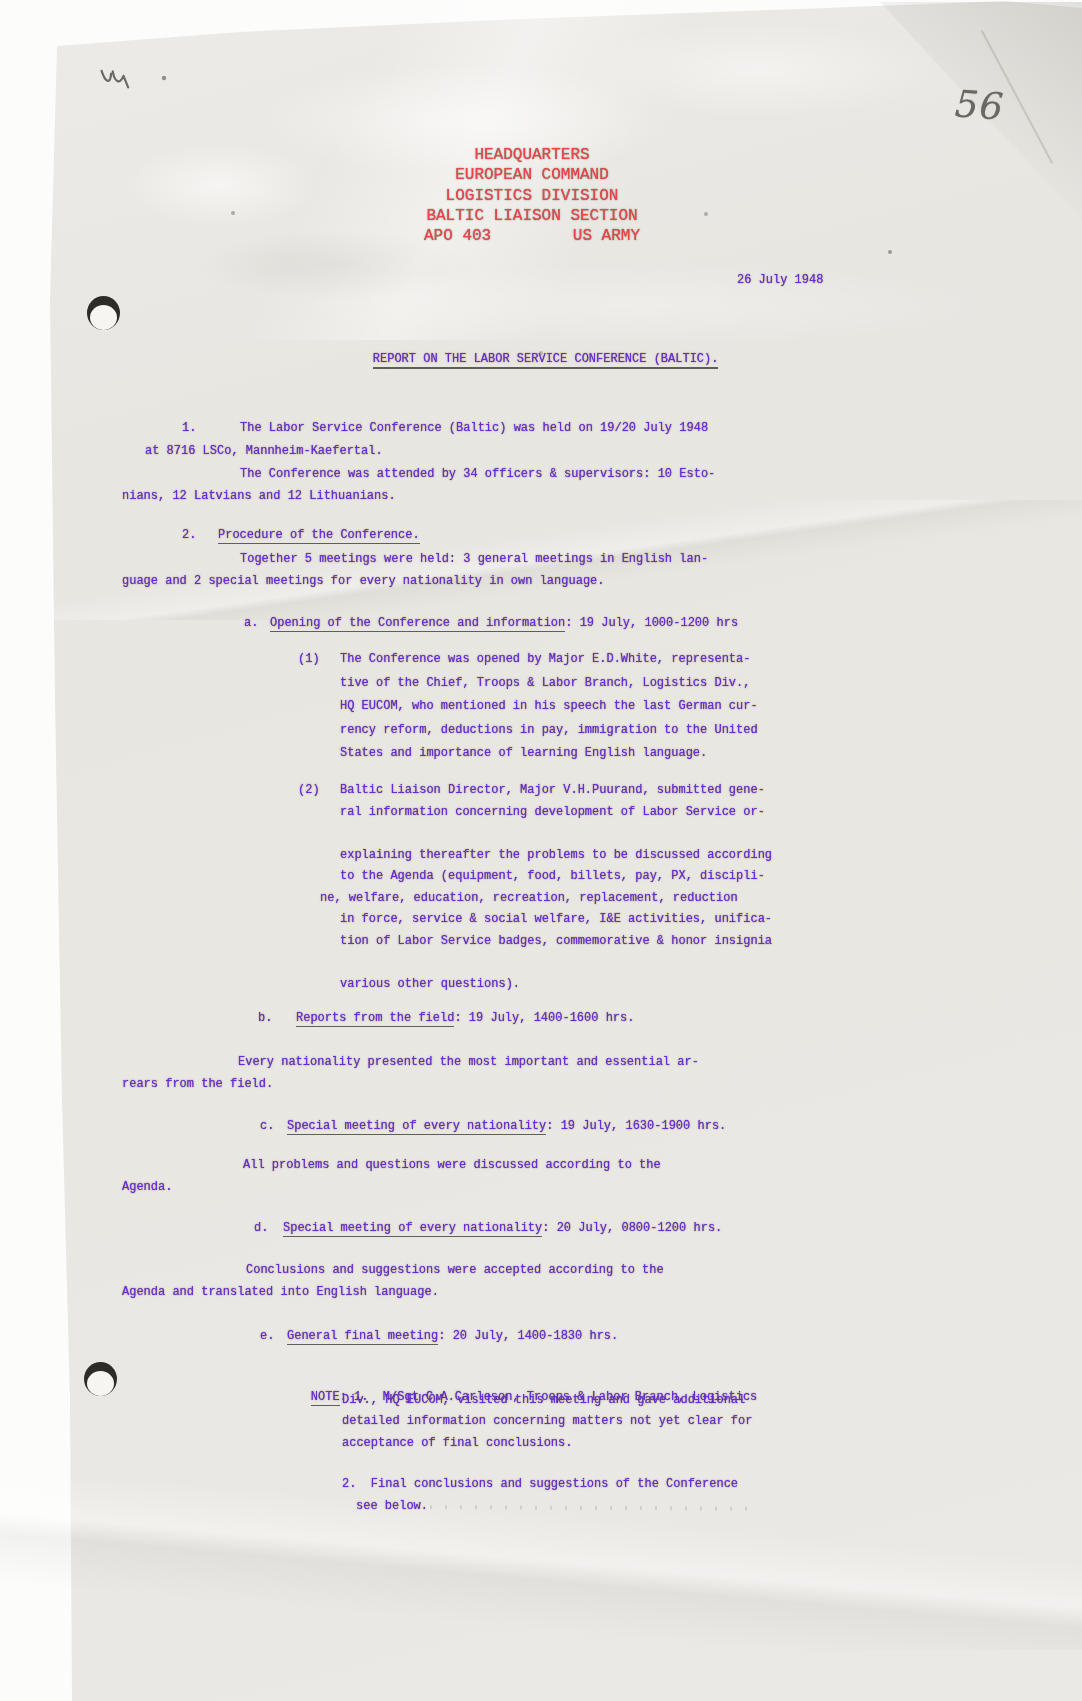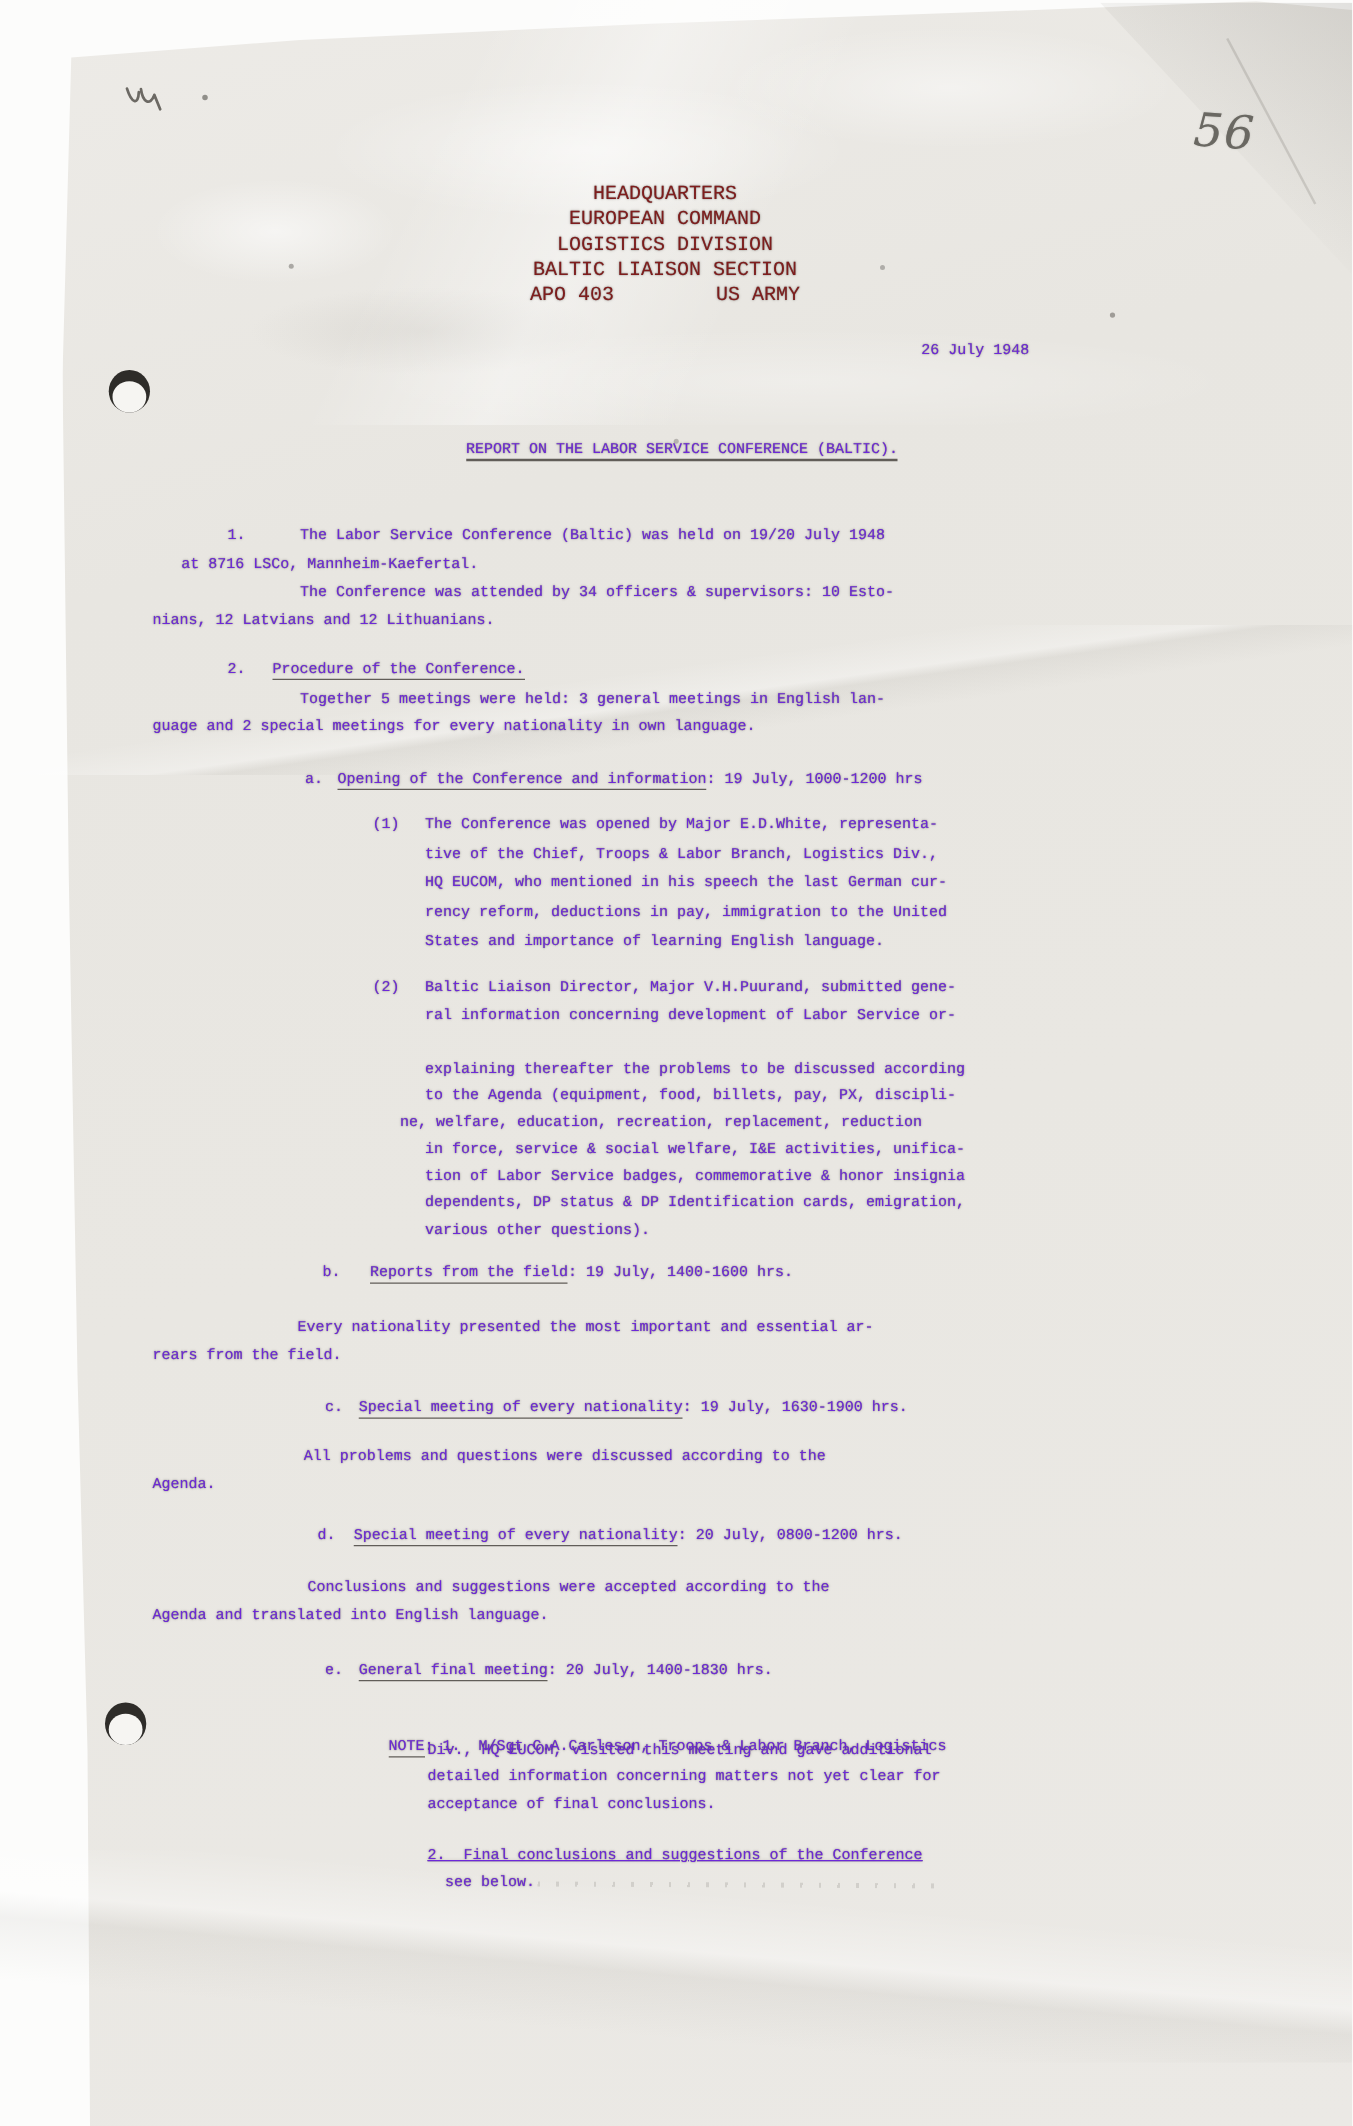--- a/index.html
+++ b/index.html
@@ -68,21 +68,21 @@
     transform:rotate(.3deg);
     background:repeating-linear-gradient(90deg, rgba(90,87,80,.38) 0 2px, rgba(0,0,0,0) 2px 15px);
   }
   .line{
     position:absolute;height:20px;
     font-size:12px;line-height:19px;color:#6d28d9;white-space:pre;
     text-shadow:0 0 1px rgba(64,61,56,.75), 0 0 2.5px rgba(64,61,56,.22);
   }
   .abs{position:absolute;top:0;white-space:pre;}
   .u{border-bottom:1.8px solid rgba(62,59,54,.8);padding-bottom:1px;}
-  .hdrblock{position:absolute;left:424px;top:145px;width:216px;color:#7f1d1d;
+  .hdrblock{position:absolute;left:424px;top:145px;width:216px;color:#ef4444;
     text-shadow:0 0 1px rgba(64,61,56,.75), 0 0 2.5px rgba(64,61,56,.22);}
   .hl{font-size:16px;line-height:20.3px;text-align:center;white-space:pre;}
   .apo{display:flex;justify-content:space-between;text-align:left;}
   .title .u{border-bottom-width:2px;}
 </style>
 </head>
 <body>
 
 <div class="scan">
   <div class="paper"></div>
@@ -151,21 +151,20 @@
   <div class="line" style="left:298px;top:781px;">
     <span class="abs" style="left:0;">(2)</span>
     <span class="abs" style="left:42px;">Baltic Liaison Director, Major V.H.Puurand, submitted gene-</span>
   </div>
   <div class="line" style="left:340px;top:803px;">ral information concerning development of Labor Service or-</div>
   <div class="line" style="left:340px;top:846px;">explaining thereafter the problems to be discussed according</div>
   <div class="line" style="left:340px;top:867px;">to the Agenda (equipment, food, billets, pay, PX, discipli-</div>
   <div class="line" style="left:320px;top:889px;">ne, welfare, education, recreation, replacement, reduction</div>
   <div class="line" style="left:340px;top:910px;">in force, service &amp; social welfare, I&amp;E activities, unifica-</div>
   <div class="line" style="left:340px;top:932px;">tion of Labor Service badges, commemorative &amp; honor insignia</div>
-  <div class="line" style="left:340px;top:953px;">dependents, DP status &amp; DP Identification cards, emigration,</div>
   <div class="line" style="left:340px;top:975px;">various other questions).</div>
 
   <div class="line" style="left:258px;top:1009px;">
     <span class="abs" style="left:0;">b.</span>
     <span class="abs" style="left:38px;"><span class="u">Reports from the field</span><span>: 19 July, 1400-1600 hrs.</span></span>
   </div>
   <div class="line" style="left:238px;top:1053px;">Every nationality presented the most important and essential ar-</div>
   <div class="line" style="left:122px;top:1075px;">rears from the field.</div>
 
   <div class="line" style="left:260px;top:1117px;">
@@ -187,15 +186,15 @@
     <span class="abs" style="left:27px;"><span class="u">General final meeting</span><span>: 20 July, 1400-1830 hrs.</span></span>
   </div>
 
   <div class="line" style="left:282px;top:1369px;">
     <span class="u">NOTE</span><span>: 1.  M/Sgt C.A.Carleson, Troops &amp; Labor Branch, Logistics</span>
   </div>
   <div class="line" style="left:342px;top:1391px;">Div., HQ EUCOM, visited this meeting and gave additional</div>
   <div class="line" style="left:342px;top:1412px;">detailed information concerning matters not yet clear for</div>
   <div class="line" style="left:342px;top:1434px;">acceptance of final conclusions.</div>
 
-  <div class="line" style="left:342px;top:1475px;text-decoration:underline;">2.  Final conclusions and suggestions of the Conference</div>
+  <div class="line" style="left:342px;top:1475px;">2.  Final conclusions and suggestions of the Conference</div>
   <div class="line" style="left:356px;top:1497px;">see below.</div>
 </div>
 
 </body></html>

